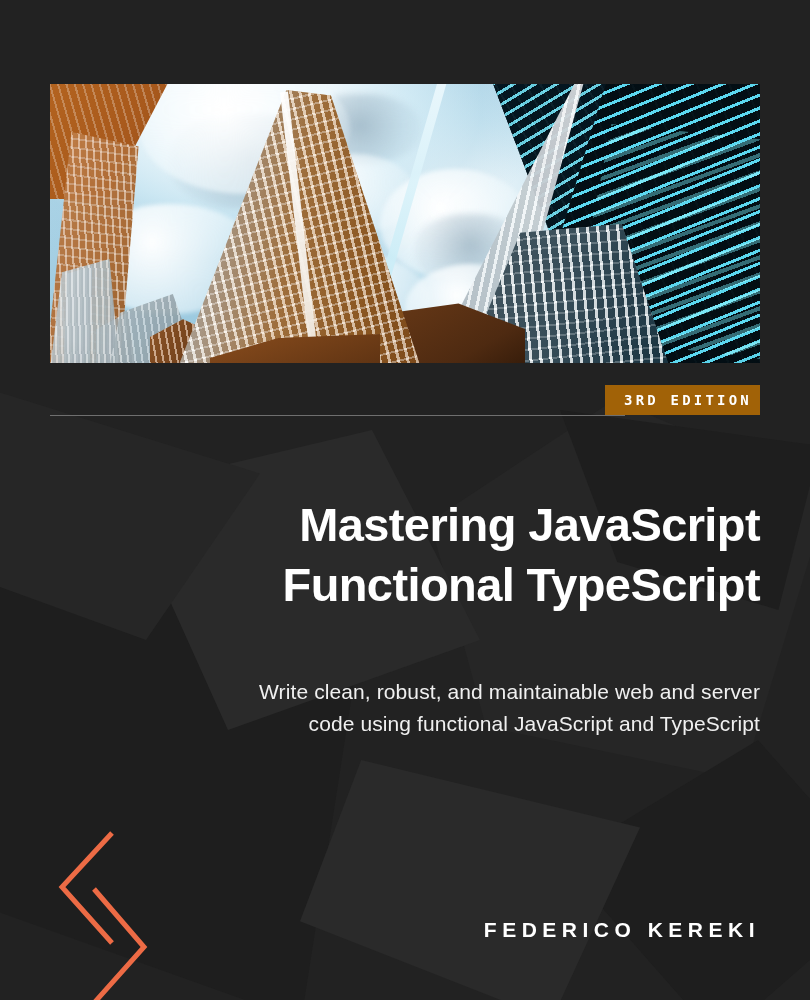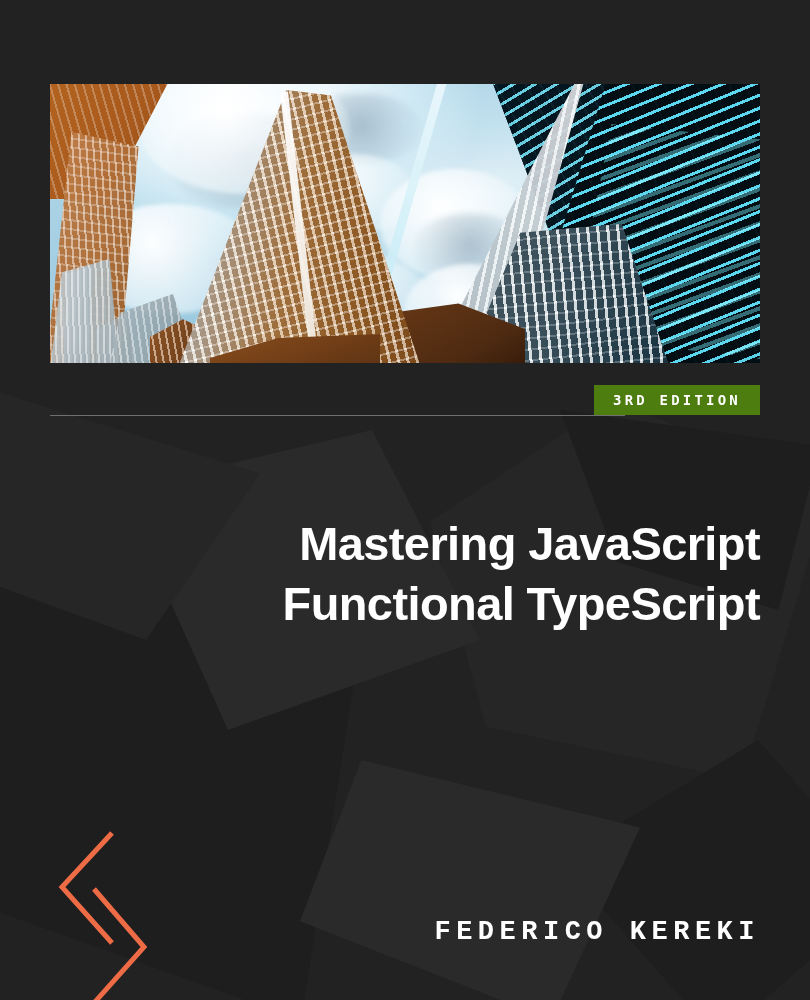--- a/index.html
+++ b/index.html
@@ -251,36 +251,36 @@
     left: 50px;
     top: 415px;
     width: 575px;
     height: 1px;
     background: #6f6f6f;
   }
   .edition-badge {
     position: absolute;
     right: 50px;
     top: 385px;
-    background: #4d7c0f;
+    background: #a16207;
     color: #ffffff;
     font-size: 14px;
     font-weight: bold;
     letter-spacing: 3.2px;
-    padding: 8px 19px 8px 19px;
+    padding: 8px 8px 8px 19px;
     line-height: 1;
     font-family: "DejaVu Sans Mono", monospace;
     white-space: nowrap;
   }
 
   
   .title {
     position: absolute;
     right: 50px;
-    top: 514px;
+    top: 495px;
     width: 690px;
     text-align: right;
     color: #ffffff;
     font-size: 47px;
     font-weight: bold;
     line-height: 1.28;
     letter-spacing: -0.6px;
   }
   .title .ln { display: block; }
   .subtitle {
@@ -294,24 +294,24 @@
     font-weight: normal;
     line-height: 1.52;
     letter-spacing: 0.1px;
   }
   .subtitle .ln { display: block; }
   .author {
     position: absolute;
     right: 50px;
     top: 919px;
     color: #ffffff;
-    font-size: 27px;
+    font-size: 21px;
     font-weight: bold;
     letter-spacing: 5.5px;
-    font-family: Liberation Mono, monospace;
+    font-family: Liberation Sans, sans-serif;
     white-space: nowrap;
     line-height: 1;
   }
 
   
   .zigzag {
     position: absolute;
     left: 40px;
     bottom: -6px;
     width: 130px;
@@ -374,20 +374,24 @@
 
   <div class="divider"></div>
 
   <div class="edition-badge">3RD EDITION</div>
 
   <div class="title">
     <span class="ln">Mastering JavaScript</span>
     <span class="ln">Functional TypeScript</span>
   </div>
 
+  <div class="subtitle">
+    <span class="ln">Write clean, robust, and maintainable web and server</span>
+    <span class="ln">code using functional JavaScript and TypeScript</span>
+  </div>
 
   <div class="author">FEDERICO KEREKI</div>
 
   <svg class="zigzag" viewBox="0 0 130 175">
     <polyline points="72,2 22,56 72,112" fill="none" stroke="#ED6B45" stroke-width="5"></polyline>
     <polyline points="54,58 104,116 54,172" fill="none" stroke="#ED6B45" stroke-width="5"></polyline>
   </svg>
 
 </div>
 

